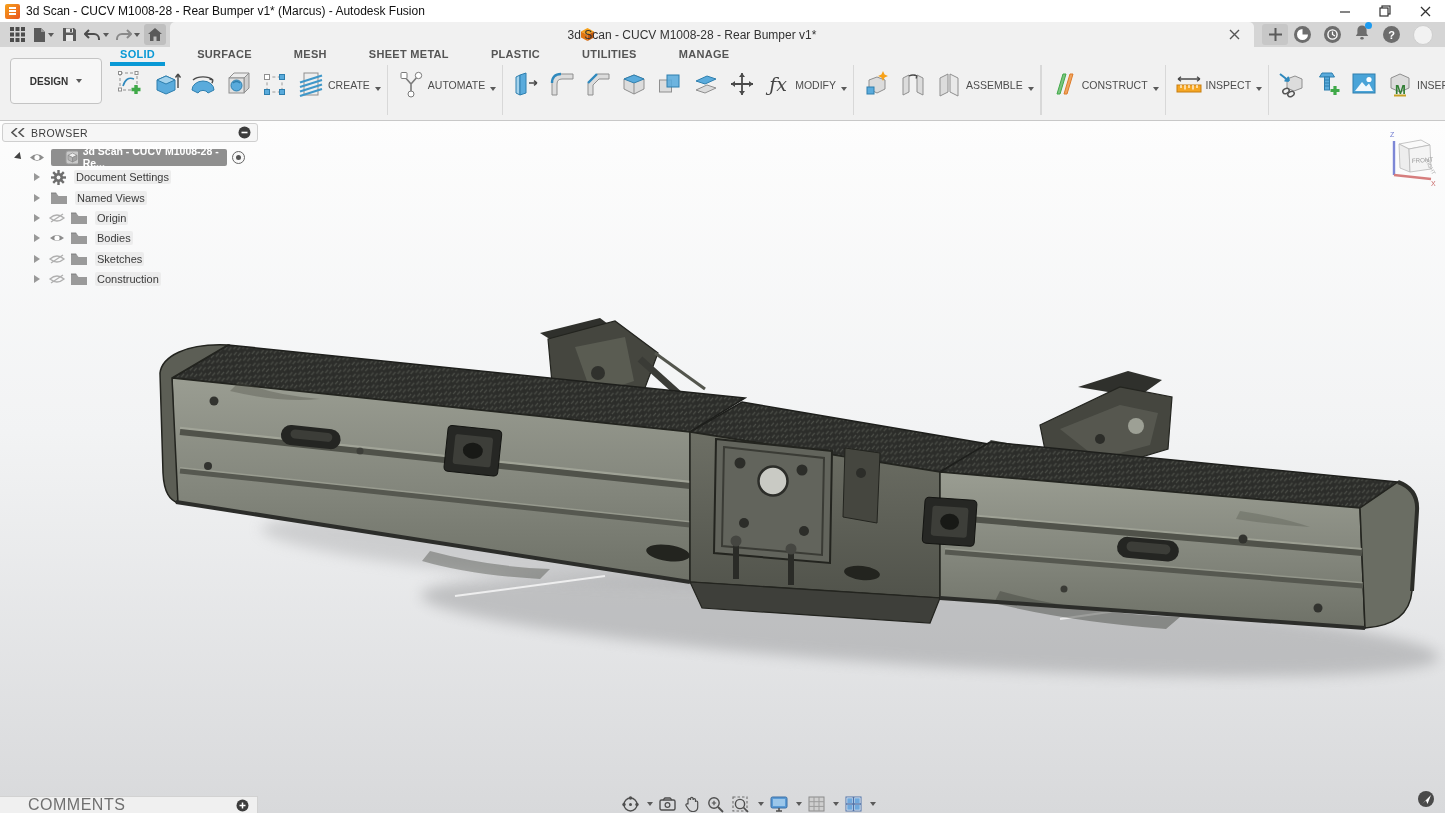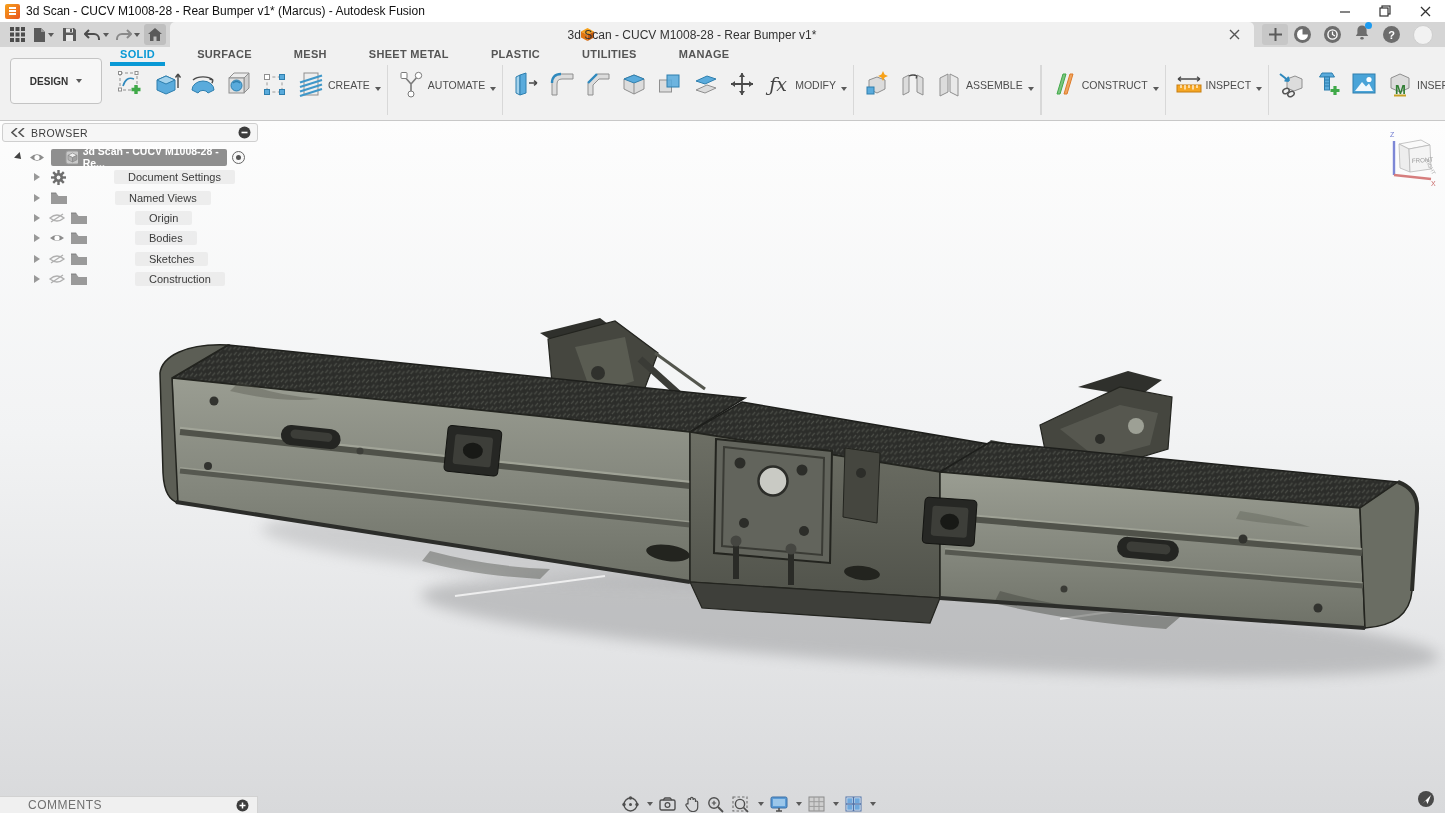--- a/index.html
+++ b/index.html
@@ -71,33 +71,33 @@
     display:flex; align-items:center; font-size:10.5px; color:#3c3c3c; letter-spacing:.4px; }
   #browser-header .dash { margin-left:auto; margin-right:6px; }
   .brow { height:20.3px; display:flex; align-items:center; font-size:11px; color:#3a3a3a; }
   .brow .spacer { flex:0 0 auto; }
   .tri { width:0; height:0; border-top:4px solid transparent; border-bottom:4px solid transparent;
     border-left:6px solid #777; }
   .tri.open { border-left:6px solid #444; transform:rotate(45deg); }
   .tri.outline { border-left-color:#8a8a8a; }
   #root-pill { background:#8f8f8f; color:#fff; font-weight:bold; font-size:10.5px;
     height:17px; display:flex; align-items:center; padding:0 8px 0 14px; border-radius:2px; gap:5px; width:176px;}
-  .label-pill { background:rgba(234,234,234,.85); padding:1px 14px; border-radius:2px;margin-left:40px; }
+  .label-pill { background:rgba(234,234,234,.85); padding:1px 2px; border-radius:2px; }
   .radio { width:13px; height:13px; border-radius:50%; border:1.5px solid #666; margin-left:5px;
     display:flex; align-items:center; justify-content:center; background:#f8f8f8;}
   .radio i { width:5px; height:5px; border-radius:50%; background:#555; }
 
   
   #viewcube { position:absolute; left:1381px; top:6px; width:58px; height:62px; }
 
   
   #comments-bar { position:absolute; left:0; top:675px; width:258px; height:17px;
     background:#f0f0f0; border-top:1px solid #d2d2d2; border-right:1px solid #d2d2d2;
     display:flex; align-items:center; z-index:11;}
-  #comments-bar span { margin-left:28px; font-size:12px; color:#707070; letter-spacing:.5px; }
+  #comments-bar span { margin-left:28px; font-size:16px; color:#707070; letter-spacing:.5px; }
   #comments-bar .plus { margin-left:auto; margin-right:8px; }
 
   #navbar { position:absolute; left:620px; top:674px; height:18px; display:flex; align-items:center; gap:4px; z-index:11;}
   .navbtn { height:18px; display:flex; align-items:center; justify-content:center; padding:0 2px; }
 
   #feedback { position:absolute; left:1418px; top:670px; width:16px; height:16px; border-radius:50%;
     background:#4a4a4a; display:flex; align-items:center; justify-content:center; z-index:11;}
 </style>
 </head>
 <body>

